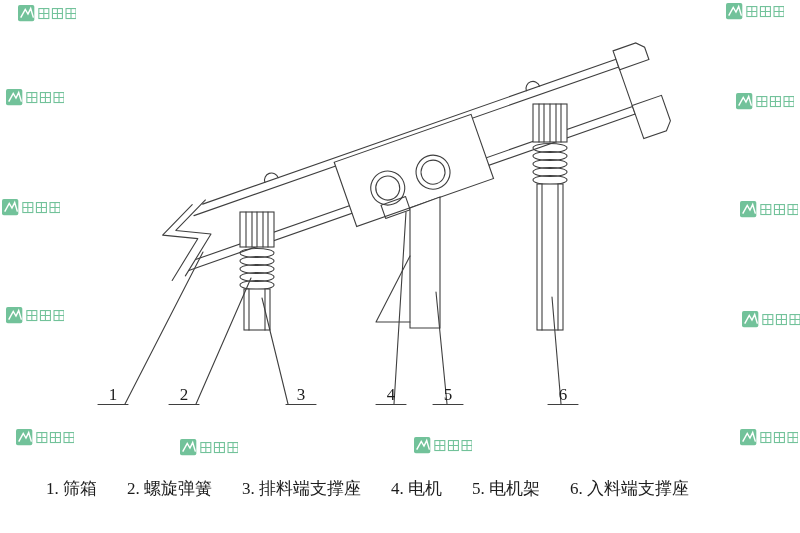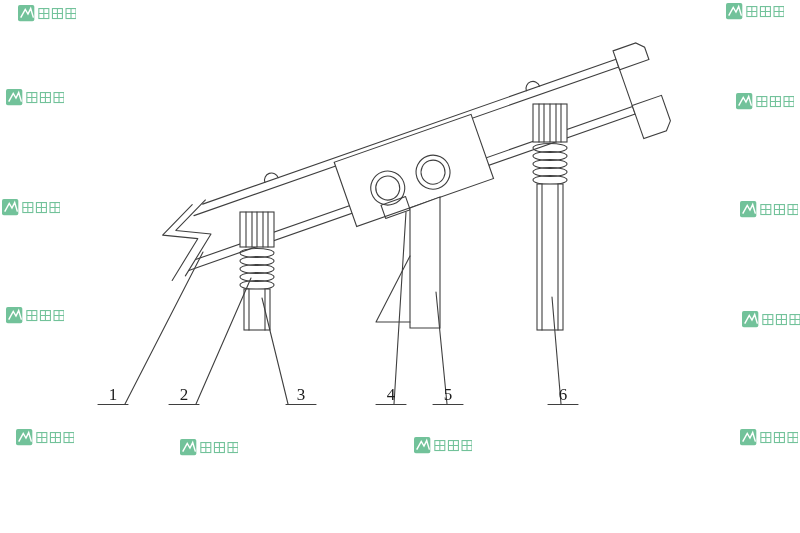--- a/index.html
+++ b/index.html
@@ -136,14 +136,22 @@
     <g>
       <text class="num" x="113" y="400" text-anchor="middle">1</text>
       <text class="num" x="184" y="400" text-anchor="middle">2</text>
       <text class="num" x="301" y="400" text-anchor="middle">3</text>
       <text class="num" x="391" y="400" text-anchor="middle">4</text>
       <text class="num" x="448" y="400" text-anchor="middle">5</text>
       <text class="num" x="563" y="400" text-anchor="middle">6</text>
     </g>
   </svg>
 
+  <div class="caption">
+    <span>1. 筛箱</span>
+    <span>2. 螺旋弹簧</span>
+    <span>3. 排料端支撑座</span>
+    <span>4. 电机</span>
+    <span>5. 电机架</span>
+    <span>6. 入料端支撑座</span>
+  </div>
 
 </div>
 
 </body></html>

